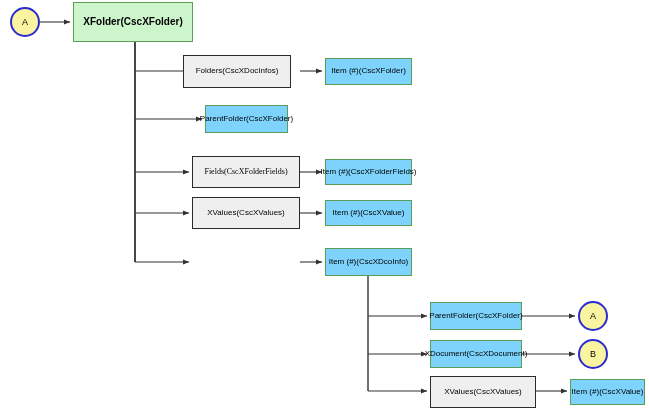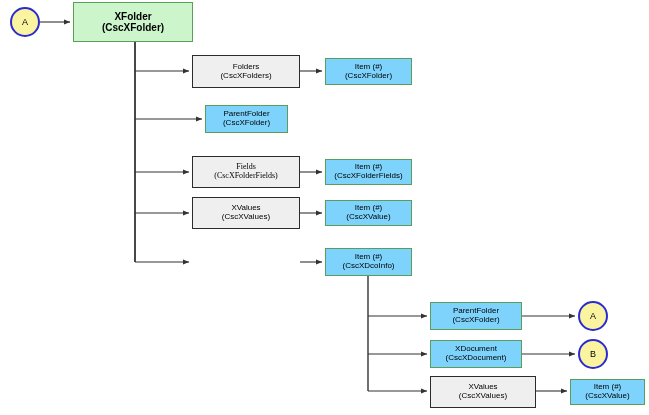--- a/index.html
+++ b/index.html
@@ -19,21 +19,21 @@
     position: absolute;
     left: 0;
     top: 0;
     width: 649px;
     height: 415px;
   }
   .node {
     position: absolute;
     box-sizing: border-box;
     display: flex;
-    flex-direction: column;
+    flex-direction: row;
     align-items: center;
     justify-content: center;
     text-align: center;
     line-height: 1.12;
     z-index: 2;
   }
   .node .l1, .node .l2 {
     display: block;
     white-space: nowrap;
   }
@@ -117,23 +117,23 @@
 
   <div class="circle" style="left:10px; top:7px;">
     <span>A</span>
   </div>
 
   <div class="node box-root" style="left:73px; top:2px; width:120px; height:40px;">
     <span class="l1">XFolder</span>
     <span class="l2">(CscXFolder)</span>
   </div>
 
-  <div class="node box-gray" style="left:192px; top:55px; width:108px; height:33px;">
+  <div class="node box-gray" style="left:183px; top:55px; width:108px; height:33px;">
     <span class="l1">Folders</span>
-    <span class="l2">(CscXFolders)</span>
+    <span class="l2">(CscXDocInfos)</span>
   </div>
   <div class="node box-green" style="left:325px; top:58px; width:87px; height:27px;">
     <span class="l1">Item  (#)</span>
     <span class="l2">(CscXFolder)</span>
   </div>
 
   <div class="node box-green" style="left:205px; top:105px; width:83px; height:28px;">
     <span class="l1">ParentFolder</span>
     <span class="l2">(CscXFolder)</span>
   </div>

